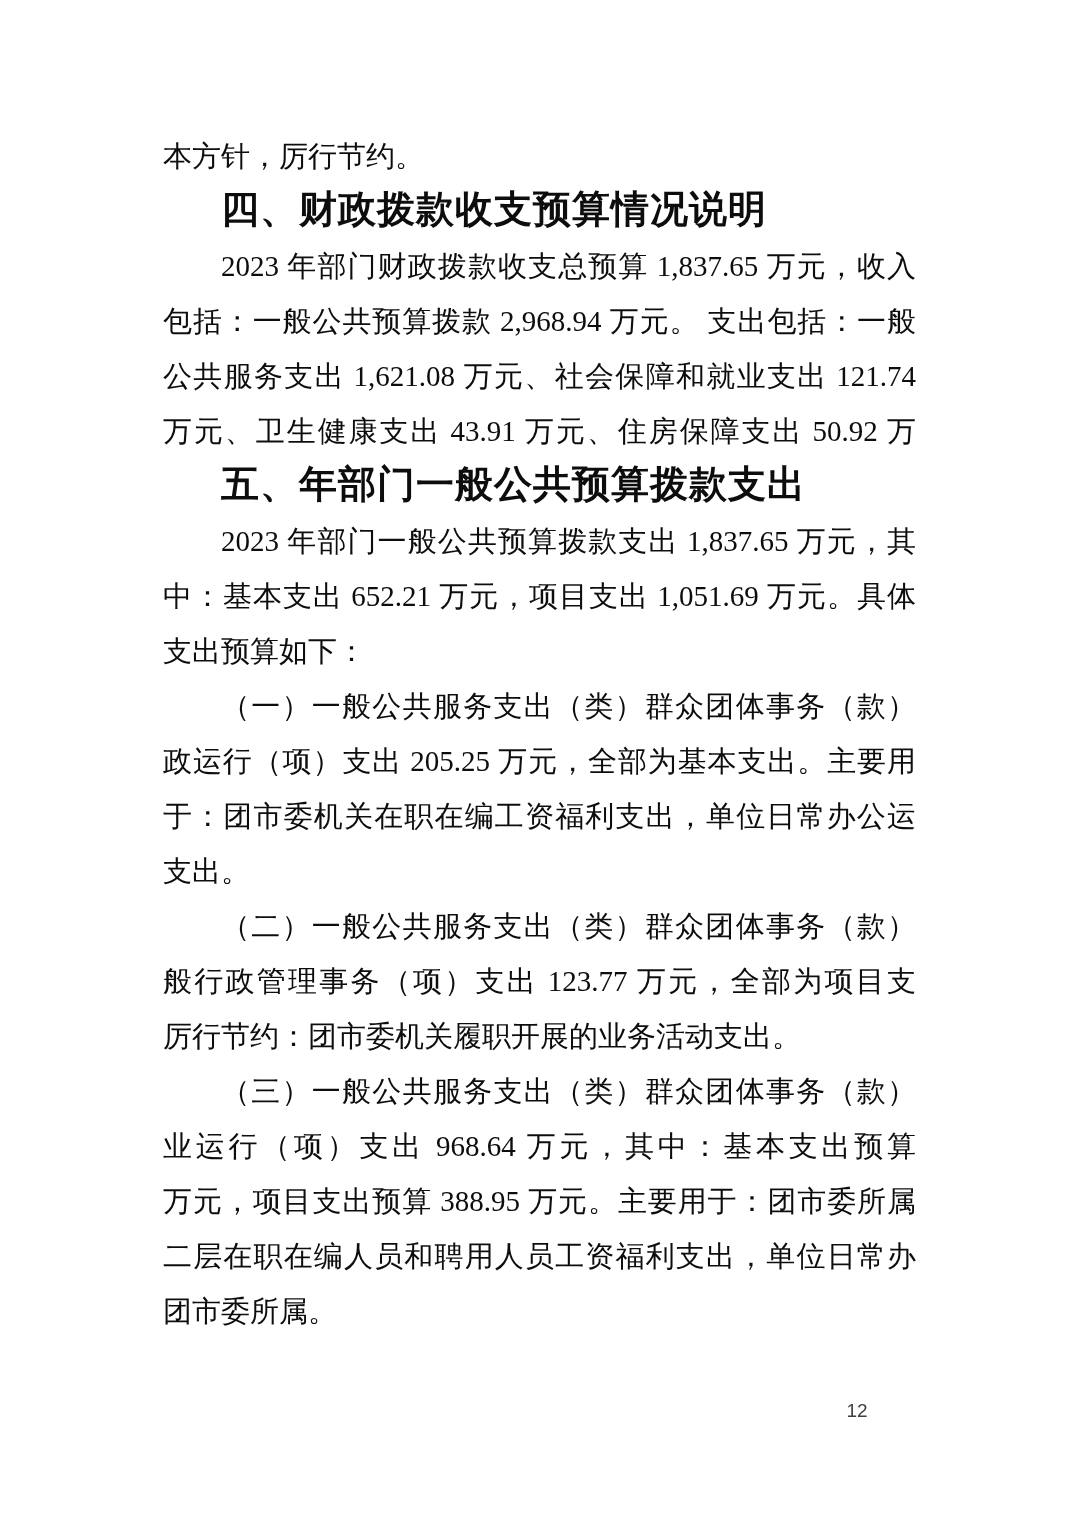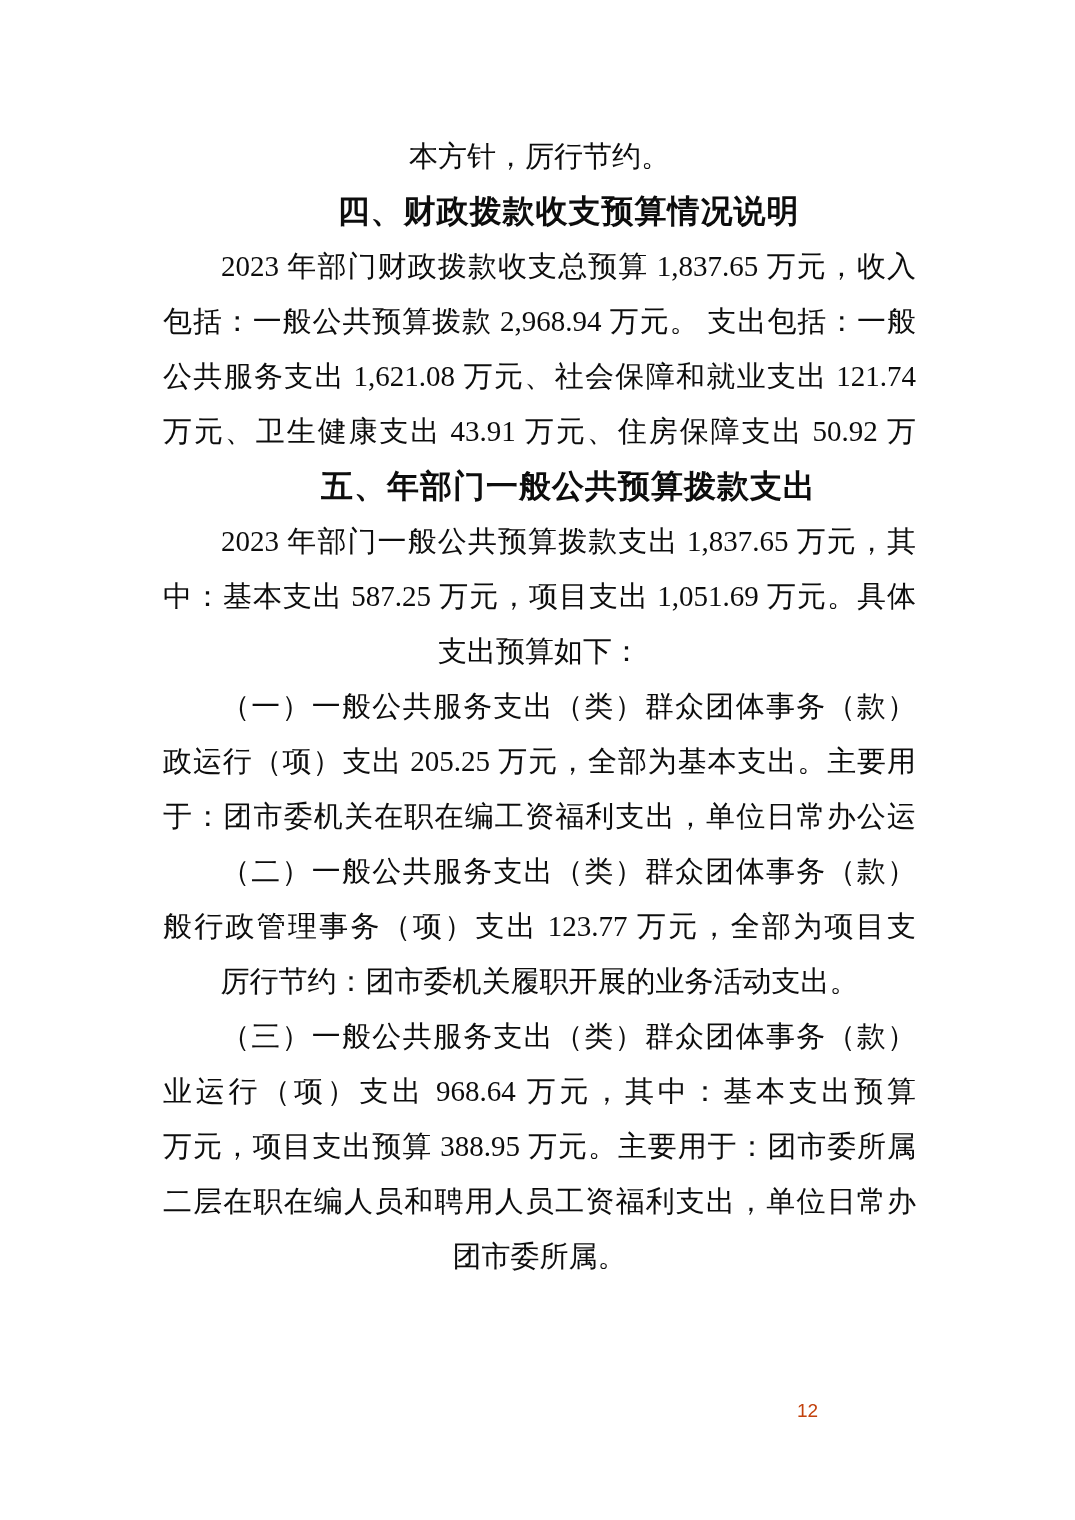--- a/index.html
+++ b/index.html
@@ -20,67 +20,68 @@
     left: 163px;
     top: 129px;
     width: 753px;
   }
   .line {
     height: 55px;
     line-height: 55px;
     font-size: 29px;
     font-family: "Liberation Serif", "DejaVu Serif", serif;
     color: #0d0d0d;
-    text-align: center;
+    text-align: left;
     overflow: hidden;
     white-space: normal;
   }
   .line.fill {
     text-align: justify;
     text-align-last: justify;
   }
   .line.indent {
     padding-left: 58px;
   }
   .line.heading {
-    font-family: Liberation Sans, sans-serif;
+    font-family: Liberation Mono, monospace;
     font-weight: 700;
-    font-size: 32px;
+    font-size: 38px;
     letter-spacing: 1px;
   }
   .page-footer {
     position: absolute;
     top: 1400px;
     right: 158px;
     width: 120px;
-    text-align: left;
+    text-align: center;
     font-family: "Liberation Sans", "DejaVu Sans", sans-serif;
     font-size: 19px;
-    color: #c2410c;
+    color: #404040;
   }
 </style>
 </head>
 <body>
 
 <div class="page">
   <div class="text-block">
 
   <div class="line">本方针，厉行节约。</div>
       <div class="line heading indent">四、财政拨款收支预算情况说明</div>
       <div class="line indent fill">2023 年部门财政拨款收支总预算 1,837.65 万元，收入</div>
       <div class="line fill">包括：一般公共预算拨款 2,968.94 万元。 支出包括：一般</div>
       <div class="line fill">公共服务支出 1,621.08 万元、社会保障和就业支出 121.74</div>
       <div class="line fill">万元、卫生健康支出 43.91 万元、住房保障支出 50.92 万元。</div>
       <div class="line heading indent">五、年部门一般公共预算拨款支出</div>
       <div class="line indent fill">2023 年部门一般公共预算拨款支出 1,837.65 万元，其</div>
-      <div class="line fill">中：基本支出 587.25 万元，项目支出 1,051.69 万元。具体</div>
+      <div class="line fill">中：基本支出 652.21 万元，项目支出 1,051.69 万元。具体</div>
       <div class="line">支出预算如下：</div>
       <div class="line indent fill">（一）一般公共服务支出（类）群众团体事务（款）行</div>
       <div class="line fill">政运行（项）支出 205.25 万元，全部为基本支出。主要用</div>
       <div class="line fill">于：团市委机关在职在编工资福利支出，单位日常办公运转</div>
+      <div class="line">支出。</div>
       <div class="line indent fill">（二）一般公共服务支出（类）群众团体事务（款）一</div>
       <div class="line fill">般行政管理事务（项）支出 123.77 万元，全部为项目支出。</div>
       <div class="line">厉行节约：团市委机关履职开展的业务活动支出。</div>
       <div class="line indent fill">（三）一般公共服务支出（类）群众团体事务（款）事</div>
       <div class="line fill">业运行（项）支出 968.64 万元，其中：基本支出预算 364.14</div>
       <div class="line fill">万元，项目支出预算 388.95 万元。主要用于：团市委所属</div>
       <div class="line fill">二层在职在编人员和聘用人员工资福利支出，单位日常办公</div>
       <div class="line">团市委所属。</div>
     </div>
   <div class="page-footer">12</div>

